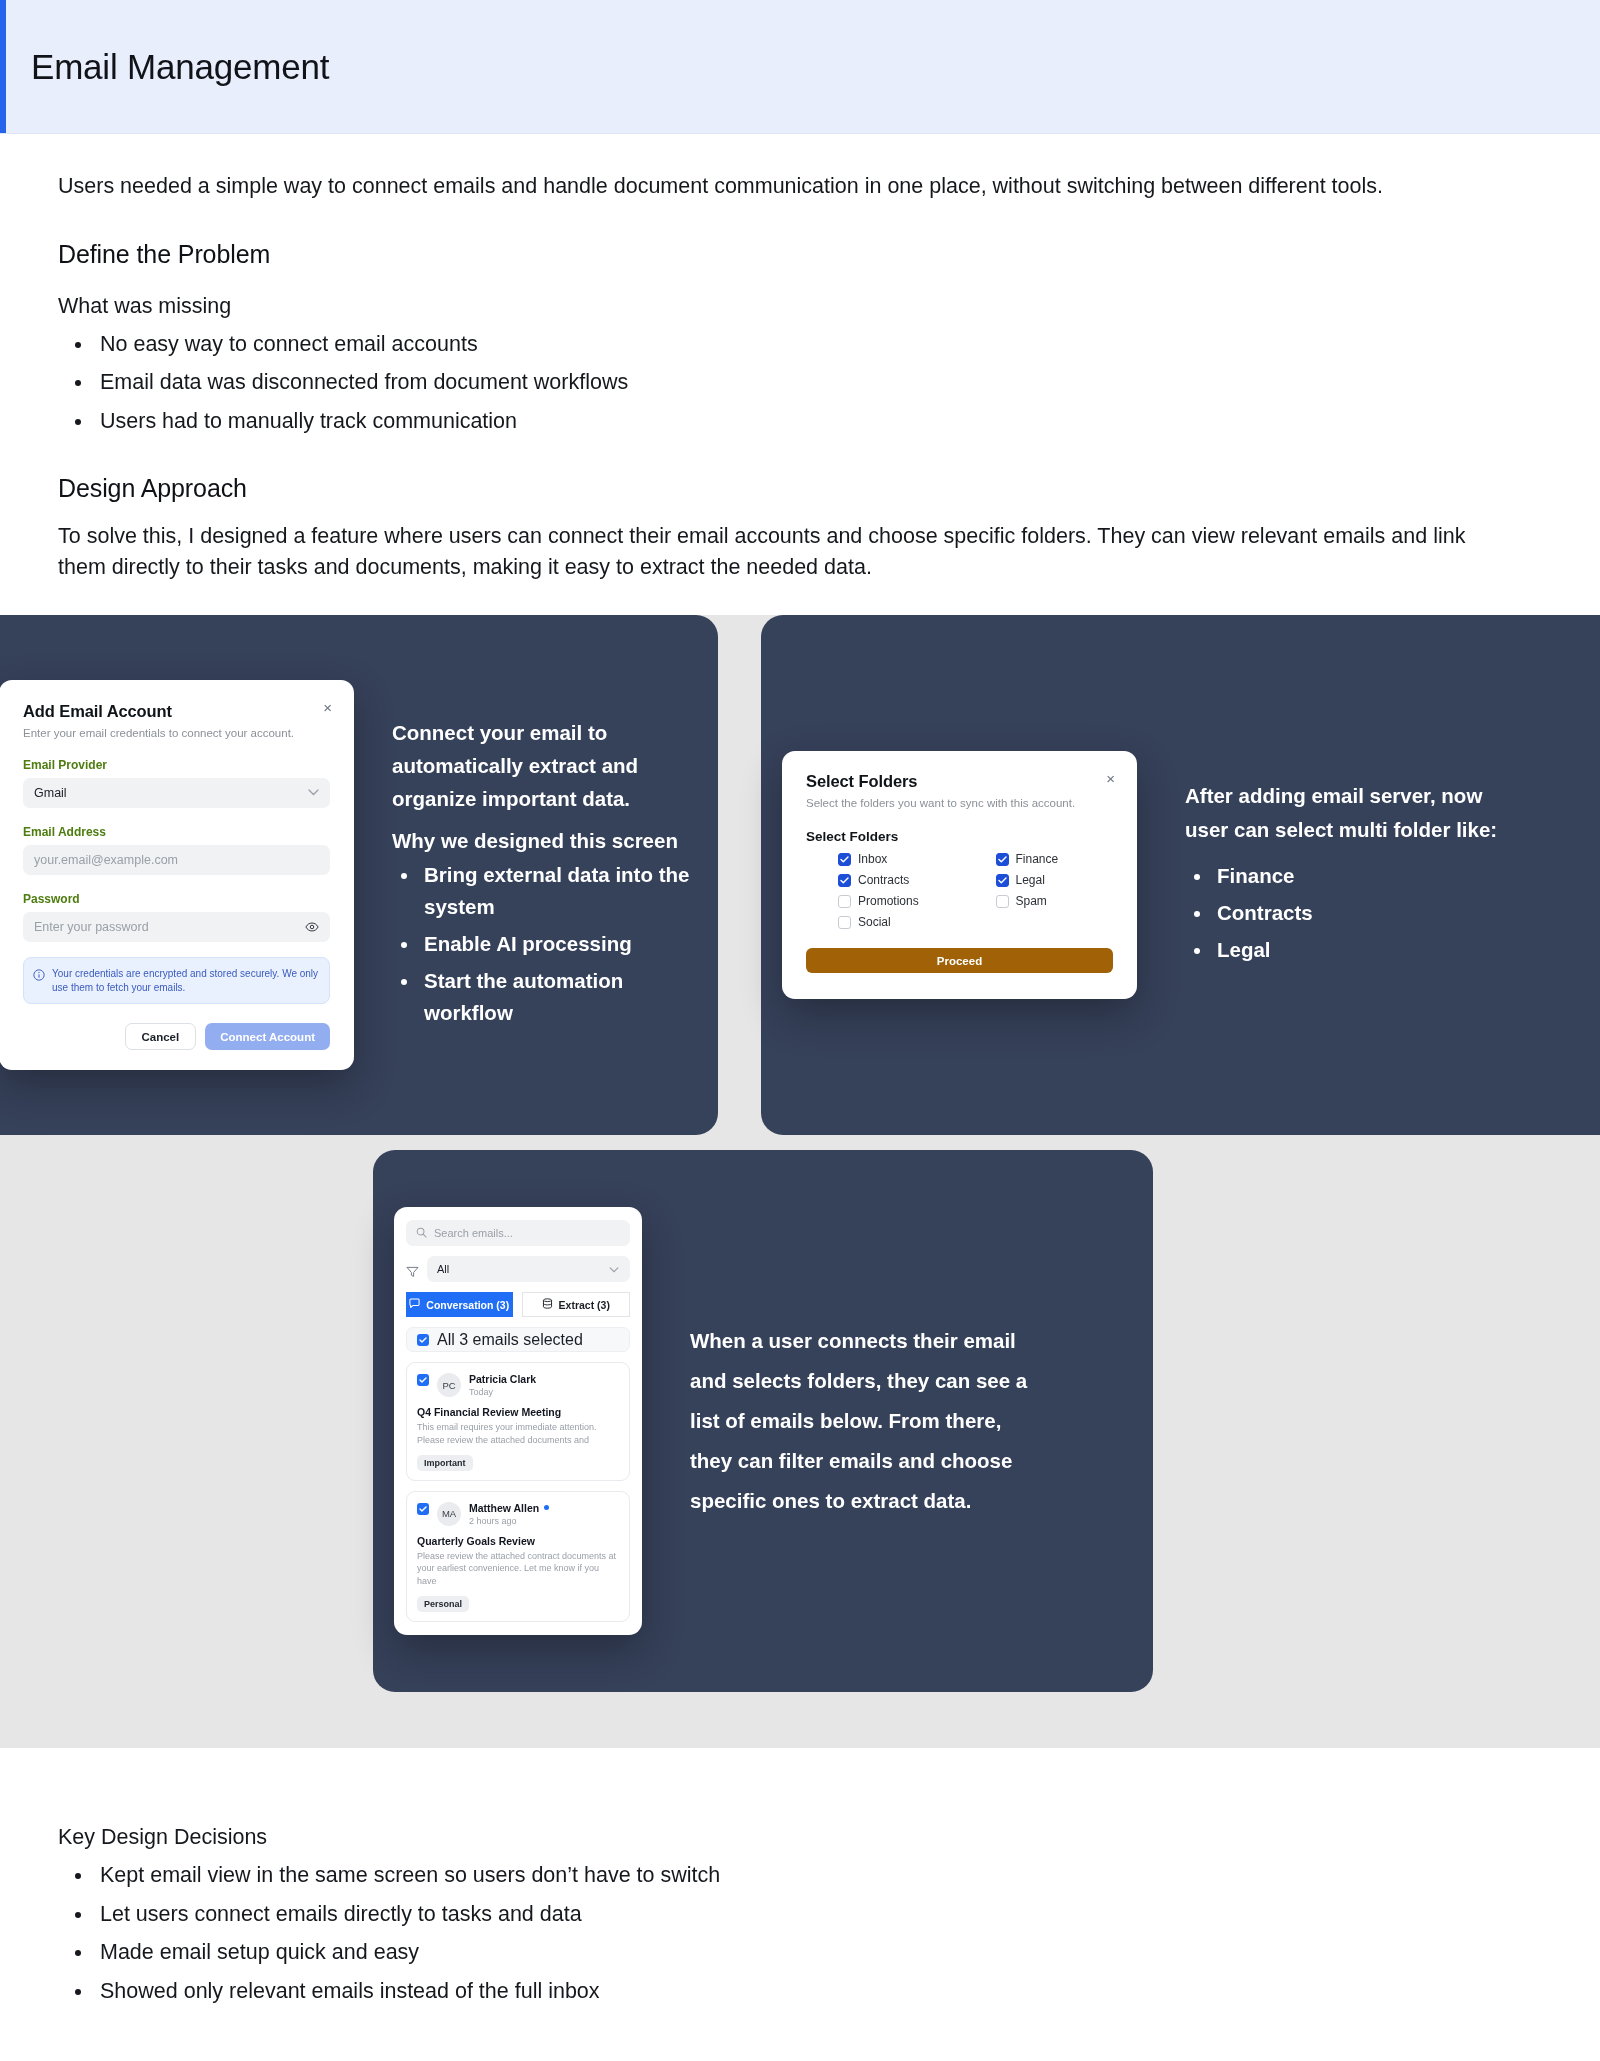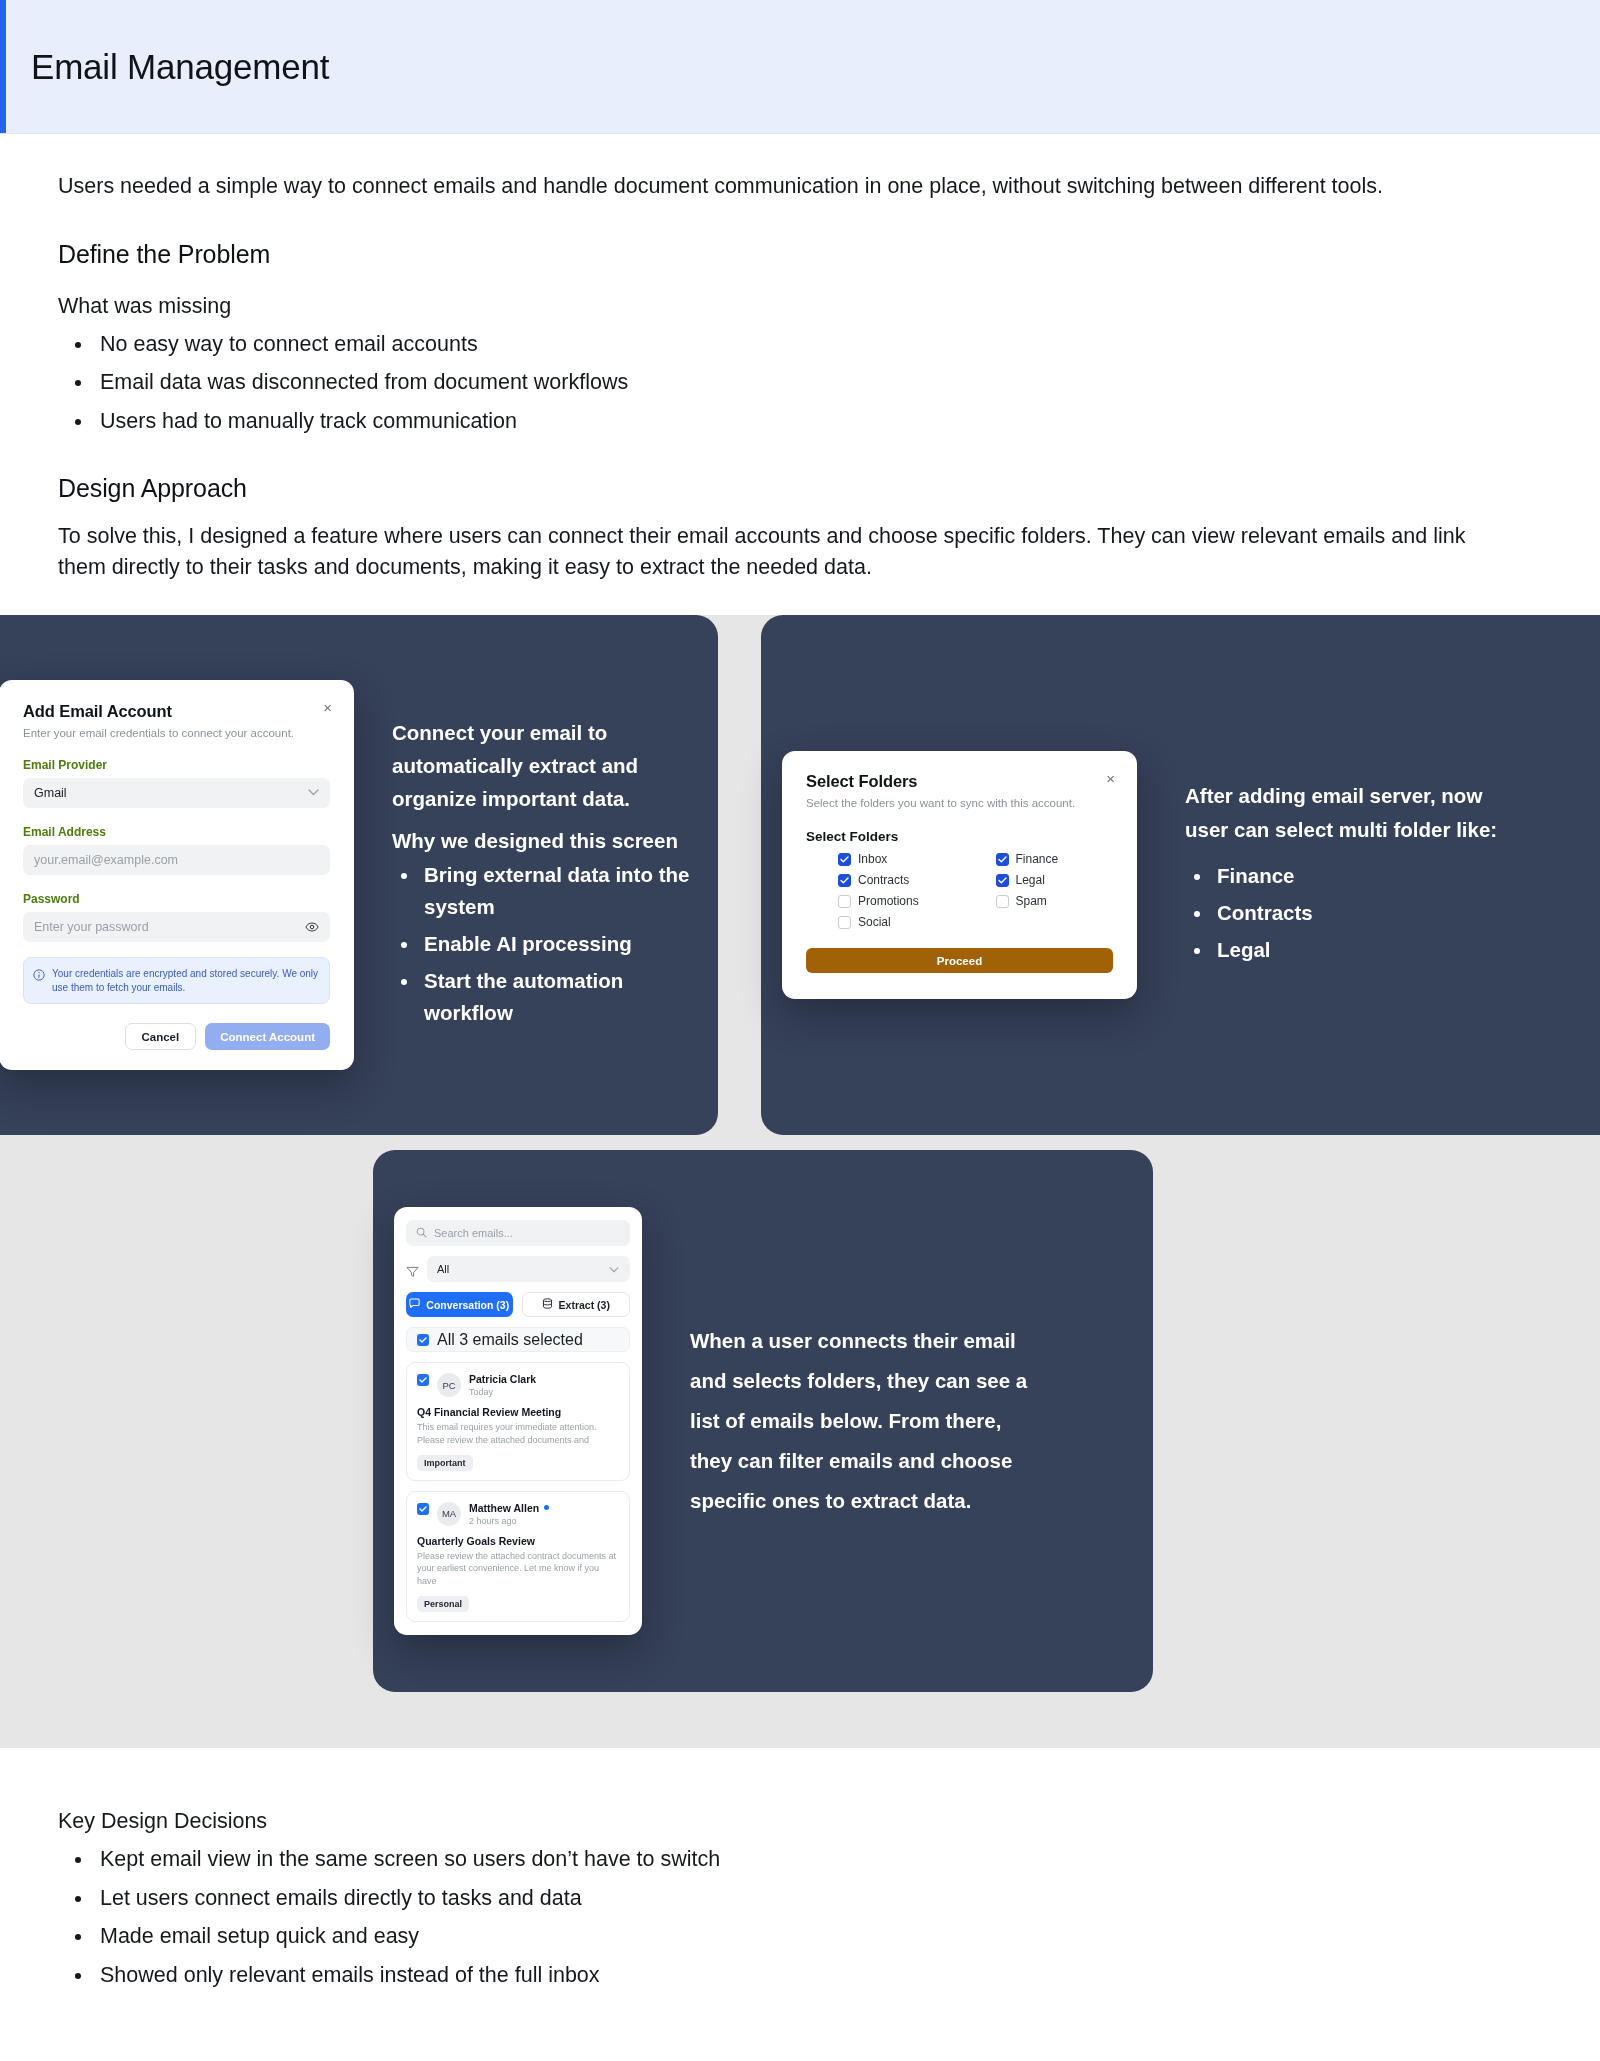--- a/index.html
+++ b/index.html
@@ -361,21 +361,21 @@
     position: relative;
   }
   .toggle-row {
     display: flex;
     gap: 9px;
     margin-top: 10px;
   }
   .toggle-btn {
     flex: 1;
     height: 25px;
-    border-radius: 7px;
+    border-radius: 0;
     display: flex;
     align-items: center;
     justify-content: center;
     gap: 6px;
     font-size: 10.5px;
     font-weight: 700;
     cursor: pointer;
   }
   .toggle-btn.active { background: #1f6ef5; color: #fff; }
   .toggle-btn.idle {
@@ -743,20 +743,20 @@
 
         <div class="panel-copy" style="margin-left:48px;width:350px;">
           <p style="line-height:1.95;margin-bottom:0;">When a user connects their email and selects folders, they can see a list of emails below. From there, they can filter emails and choose specific ones to extract data.</p>
         </div>
       </div>
     </div>
   </div>
 </div>
 
 <div class="footer-section">
-  <h3 class="sub-title" style="margin-top:2px;">Key Design Decisions</h3>
+  <h3 class="sub-title" style="margin-top:18px;">Key Design Decisions</h3>
   <ul class="doc-list">
     <li>Kept email view in the same screen so users don’t have to switch</li>
     <li>Let users connect emails directly to tasks and data</li>
     <li>Made email setup quick and easy</li>
     <li>Showed only relevant emails instead of the full inbox</li>
   </ul>
 </div>
 
 </body></html>

